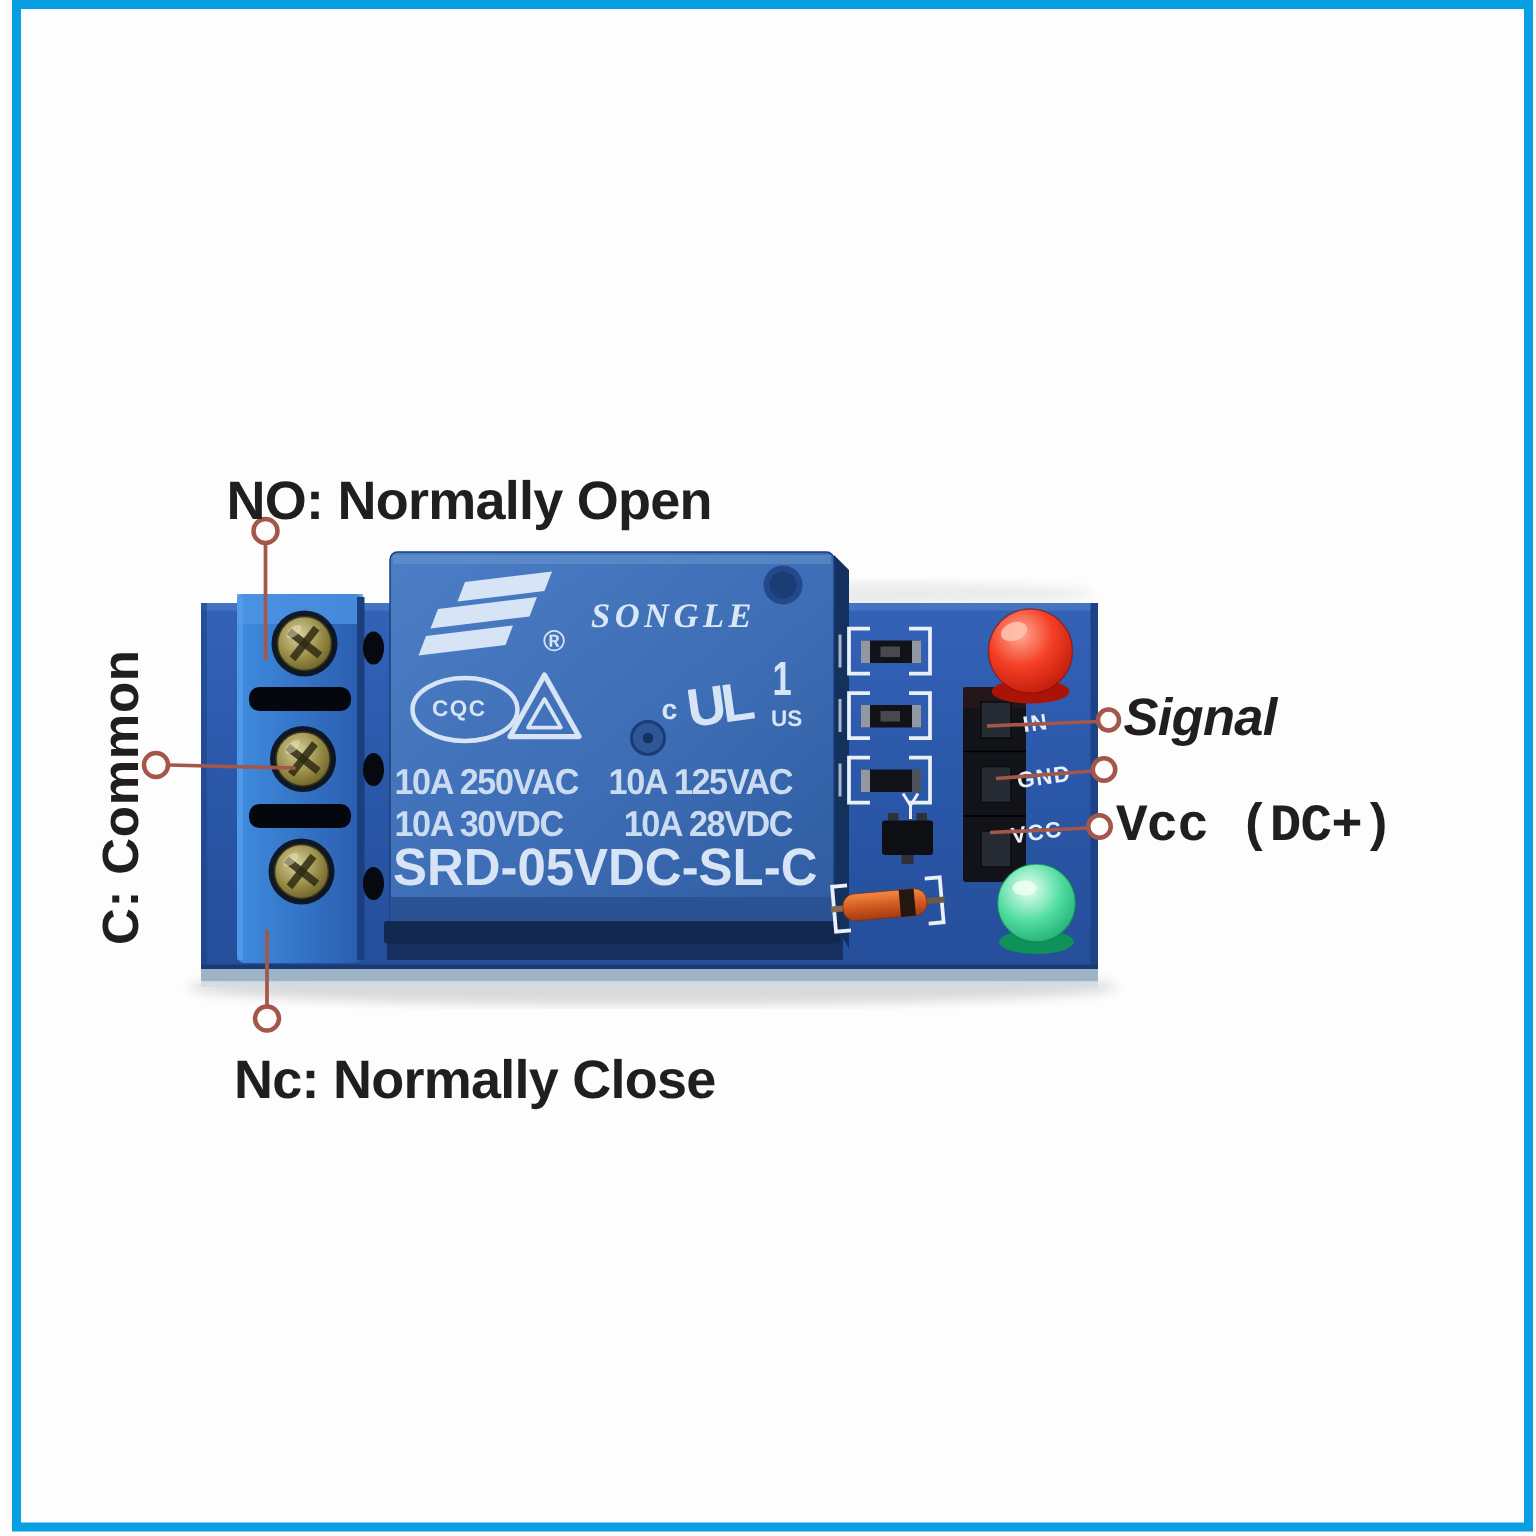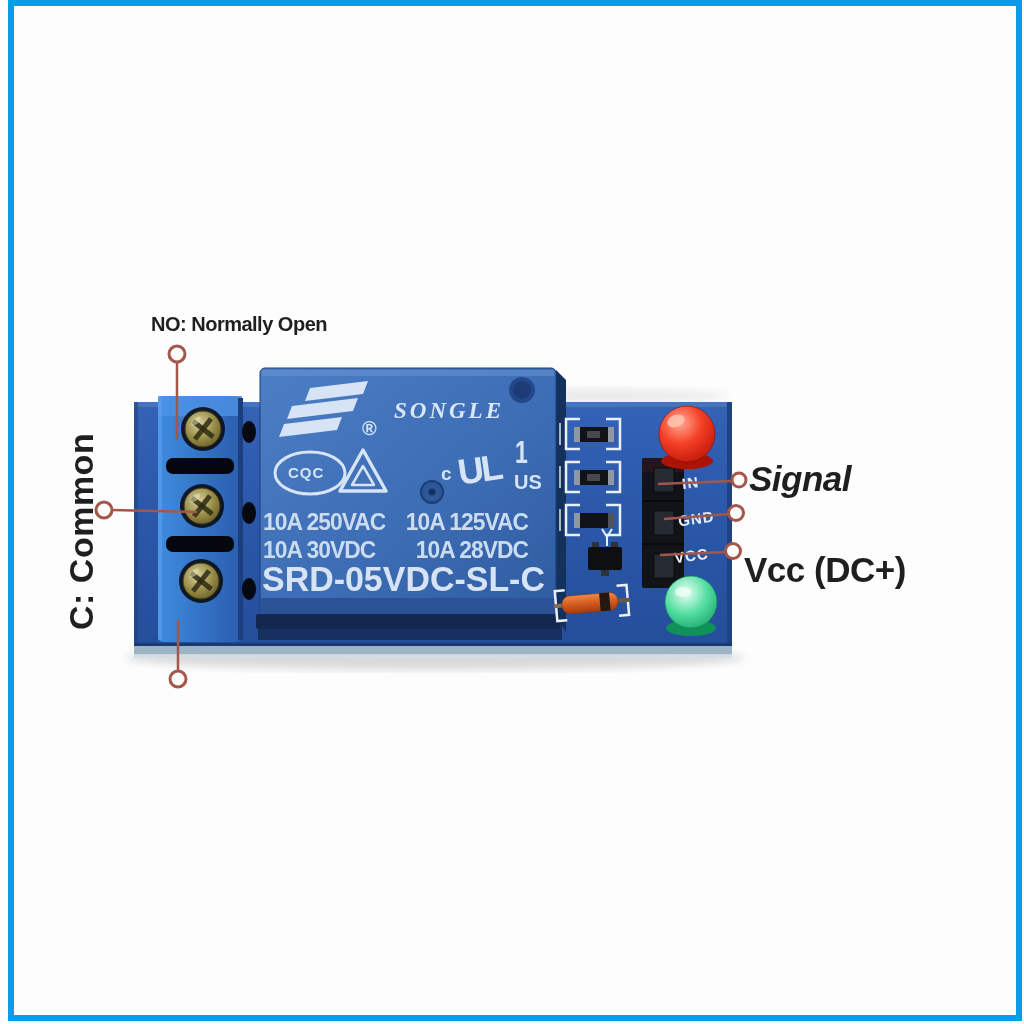--- a/index.html
+++ b/index.html
@@ -10,30 +10,30 @@
          border:6px solid #089fe2;z-index:10;pointer-events:none;}
   
   .photo{position:absolute;left:0;top:0;width:1024px;height:721px;filter:blur(0.4px) saturate(1.03);z-index:1;}
   .photo-text{position:absolute;color:#d5e3f4;font-weight:bold;white-space:nowrap;}
   .brand{font-family:"Liberation Serif",serif;font-style:italic;font-size:23px;letter-spacing:3px;color:#dae8f6;}
   .reg{font-size:20px;color:#d6e4f4;}
   .cqc{font-size:15px;letter-spacing:1px;width:44px;text-align:left;color:#d6e4f4;}
   .ul-c{font-size:19px;color:#d6e4f4;}
   .ul{font-size:36px;letter-spacing:-3px;transform:rotate(-8deg);color:#d6e4f4;}
   .ul1{font-size:32px;transform:scaleX(.72);transform-origin:left top;color:#d6e4f4;}
-  .ulus{font-size:20px;color:#d6e4f4;}
+  .ulus{font-size:15px;color:#d6e4f4;}
   .ratings{position:absolute;left:263px;width:279px;display:flex;justify-content:space-between;
            font-weight:bold;font-size:24px;letter-spacing:-1px;color:#cbdcf0;
            transform:scaleX(.95);transform-origin:left top;white-space:nowrap;}
   .model{font-size:35px;letter-spacing:0px;transform:scaleX(.97);transform-origin:left top;color:#d7e4f4;}
   .pinlbl{font-size:15px;color:#e9eff8;transform:rotate(-8deg);letter-spacing:1px;}
   
   .callouts{position:absolute;left:0;top:0;z-index:5;}
   .ann{position:absolute;font-weight:bold;color:#211e1e;white-space:nowrap;z-index:6;letter-spacing:-0.5px;}
-  .ann-left{font-size:20px;}
+  .ann-left{font-size:36px;}
   .ann-right{font-size:35px;}
   .ann-vert{font-size:34px;transform:rotate(-90deg);transform-origin:left top;letter-spacing:0.5px;}
 </style>
 </head>
 <body>
 
 <div id="canvas">
 
   <div class="photo">
     <svg width="1024" height="1024" viewBox="0 0 1024 1024">
@@ -266,17 +266,18 @@
       <circle cx="104" cy="510" r="8"></circle>
       <circle cx="178" cy="679" r="8"></circle>
       <circle cx="739" cy="480" r="7"></circle>
       <circle cx="736" cy="513" r="7.5"></circle>
       <circle cx="733" cy="551" r="7.5"></circle>
     </g>
   </svg>
 
   <div class="ann ann-left" style="left:151px;top:313px;">NO: Normally Open</div>
   <div class="ann ann-vert" style="left:62px;top:630px;">C: Common</div>
+  <div class="ann ann-left" style="left:156px;top:699px;">Nc: Normally Close</div>
   <div class="ann ann-right" style="left:749px;top:459px;font-style:italic;">Signal</div>
-  <div class="ann ann-right" style="left:744px;top:550px;">Vcc (DC+)</div>
+  <div class="ann ann-right" style="left:744px;top:531px;font-family:Liberation Mono, monospace;">Vcc (DC+)</div>
 
   <div class="frame"></div>
 </div>
 
 </body></html>

